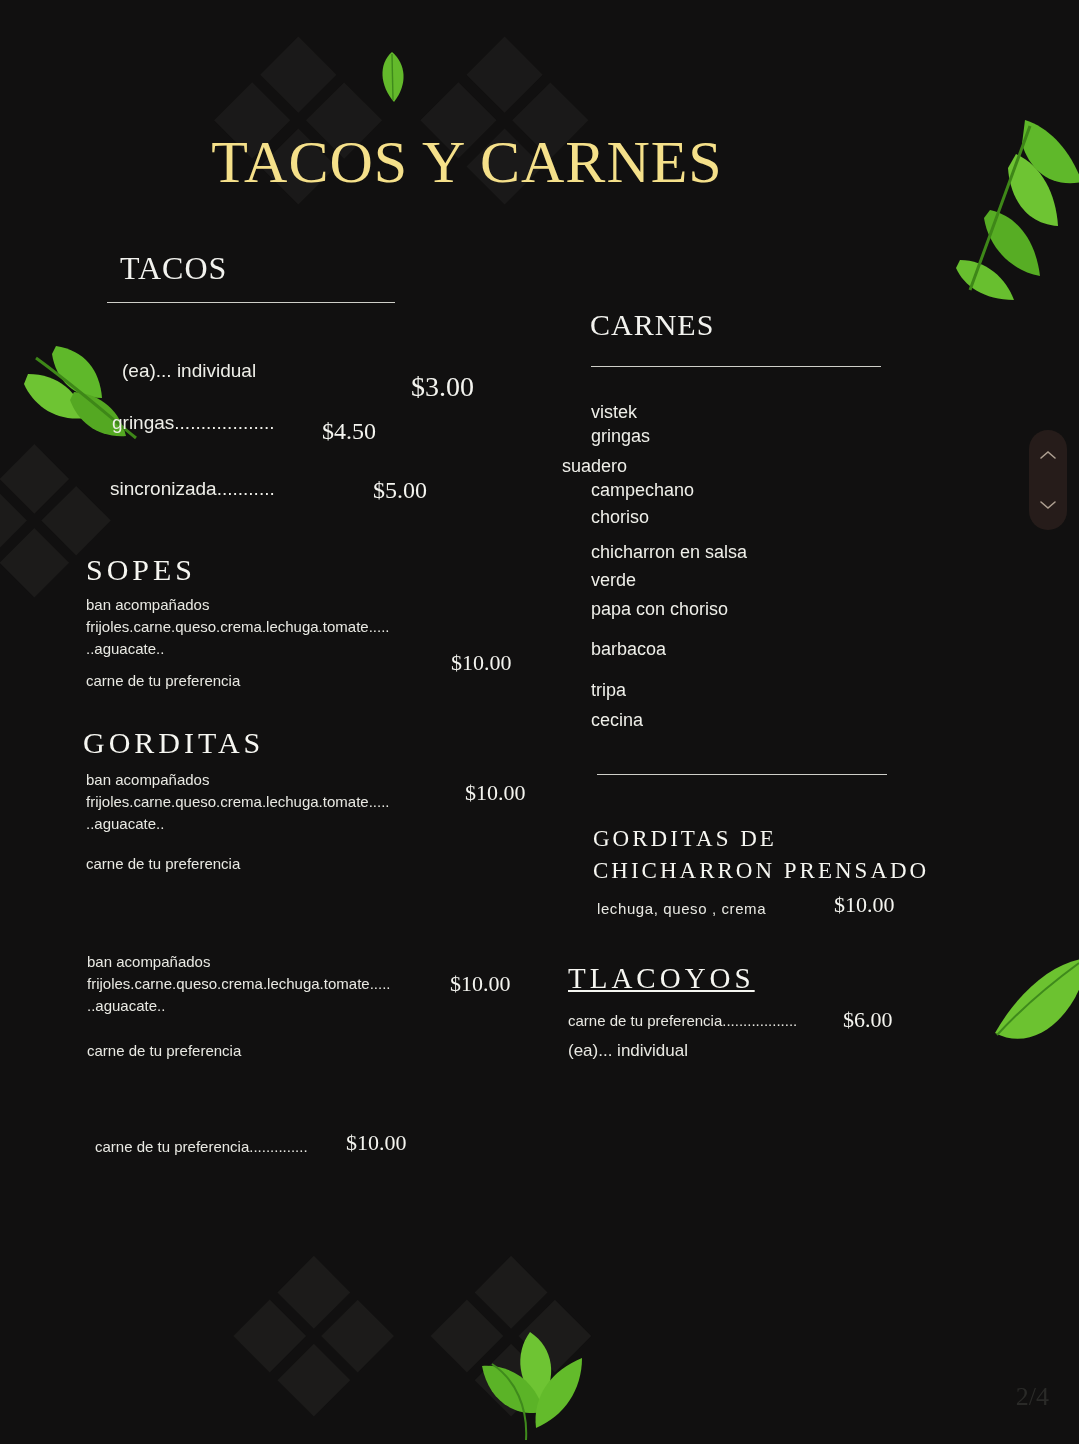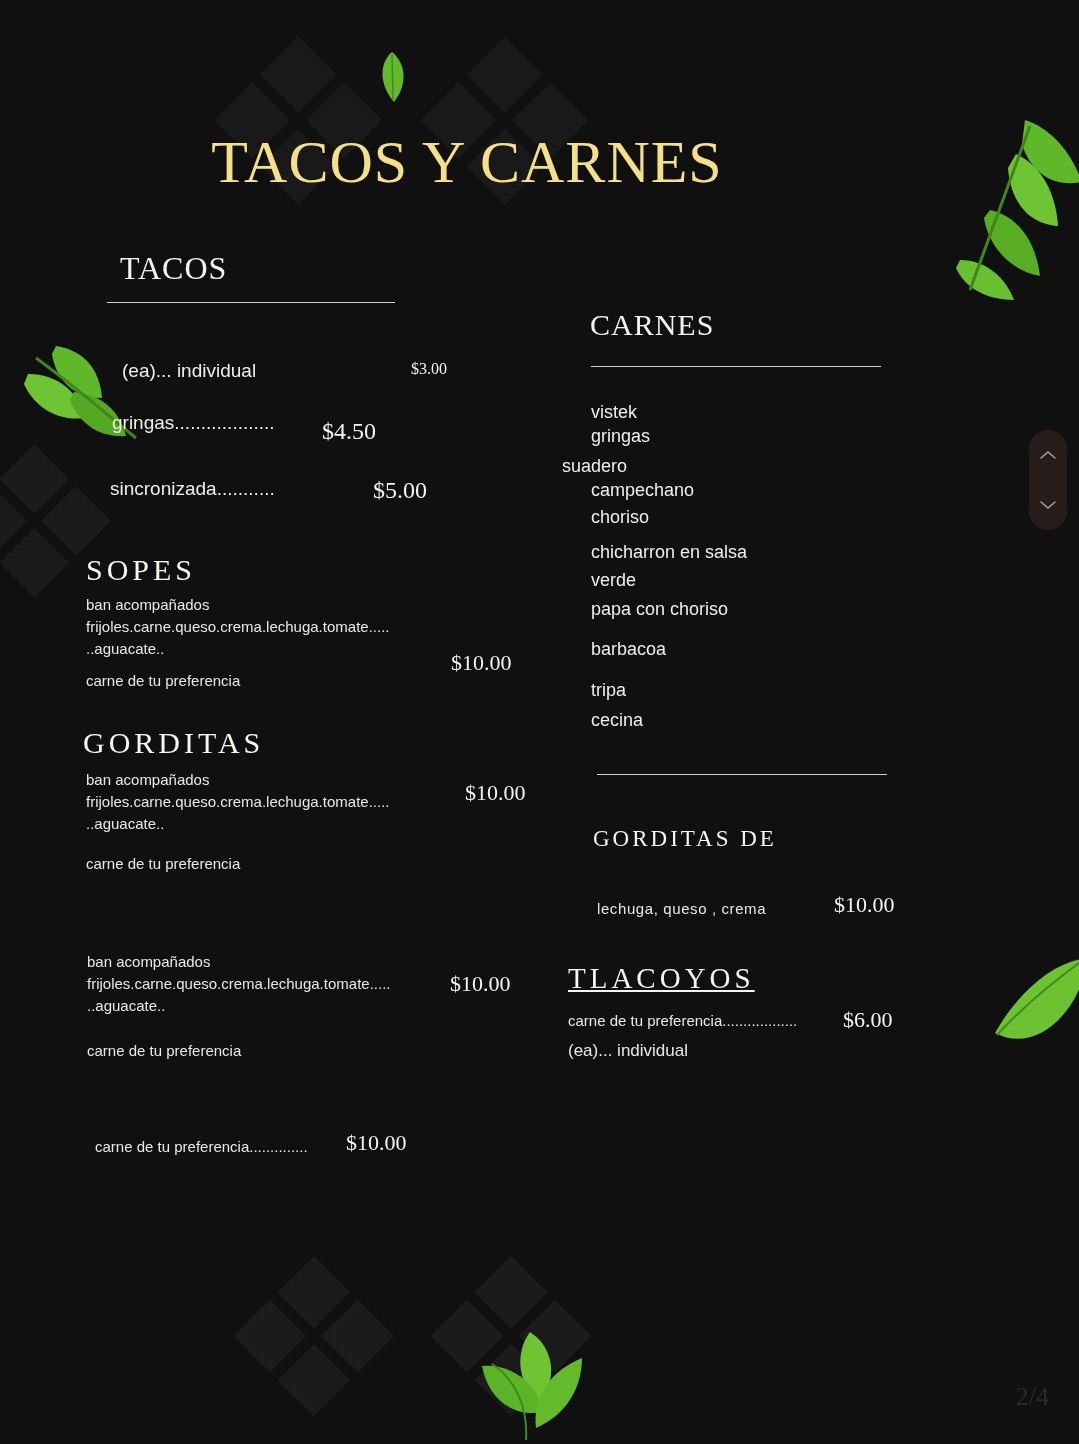--- a/index.html
+++ b/index.html
@@ -151,21 +151,21 @@
     <path d="M112 28 C112 60 94 86 66 98 C62 66 82 40 112 28 Z" fill="#63bb2b"></path>
     <path d="M56 110 C58 78 46 50 22 34" stroke="#3f8a1c" stroke-width="2" fill="none"></path>
   </svg>
 
   <div id="title">TACOS Y CARNES</div>
 
   <div class="sec-head" style="left:120px; top:250px; font-size:32px; letter-spacing:1px;">TACOS</div>
   <div class="rule" style="left:107px; top:302px; width:288px;"></div>
 
   <div class="item" style="left:122px; top:360px; font-size:19px;">(ea)... individual</div>
-  <div class="price" style="left:411px; top:360px; font-size:16px;">$3.00</div>
+  <div class="price" style="left:411px; top:371px; font-size:28px;">$3.00</div>
 
   <div class="item" style="left:112px; top:412px; font-size:19px;">gringas...................</div>
   <div class="price" style="left:322px; top:418px; font-size:24px;">$4.50</div>
 
   <div class="item" style="left:110px; top:478px; font-size:19px;">sincronizada...........</div>
   <div class="price" style="left:373px; top:477px; font-size:24px;">$5.00</div>
 
   <div class="blockhead" style="left:86px; top:553px;">SOPES</div>
   <div class="sub" style="left:86px; top:594px; width:400px;">ban acompañados
 frijoles.carne.queso.crema.lechuga.tomate.....
@@ -200,20 +200,21 @@
   <div class="item" style="left:591px; top:542px; font-size:18px;">chicharron en salsa</div>
   <div class="item" style="left:591px; top:570px; font-size:18px;">verde</div>
   <div class="item" style="left:591px; top:599px; font-size:18px;">papa con choriso</div>
   <div class="item" style="left:591px; top:639px; font-size:18px;">barbacoa</div>
   <div class="item" style="left:591px; top:680px; font-size:18px;">tripa</div>
   <div class="item" style="left:591px; top:710px; font-size:18px;">cecina</div>
 
   <div class="rule" style="left:597px; top:774px; width:290px;"></div>
 
   <div class="blockhead" style="left:593px; top:826px; font-size:23px; letter-spacing:3px;">GORDITAS DE</div>
+  <div class="blockhead" style="left:593px; top:858px; font-size:23px; letter-spacing:3px;">CHICHARRON PRENSADO</div>
   <div class="sub" style="left:597px; top:898px; letter-spacing:.6px;">lechuga, queso , crema</div>
   <div class="price" style="left:834px; top:892px; font-size:22px;">$10.00</div>
 
   <div class="blockhead" style="left:568px; top:962px; font-size:29px; letter-spacing:4px;text-decoration:underline;">TLACOYOS</div>
   <div class="sub" style="left:568px; top:1010px;">carne de tu preferencia..................</div>
   <div class="price" style="left:843px; top:1007px; font-size:22px;">$6.00</div>
   <div class="sub" style="left:568px; top:1040px; font-size:17px;">(ea)... individual</div>
 
   <div id="scroll-pill">
     <svg width="18" height="12" viewBox="0 0 18 12">

